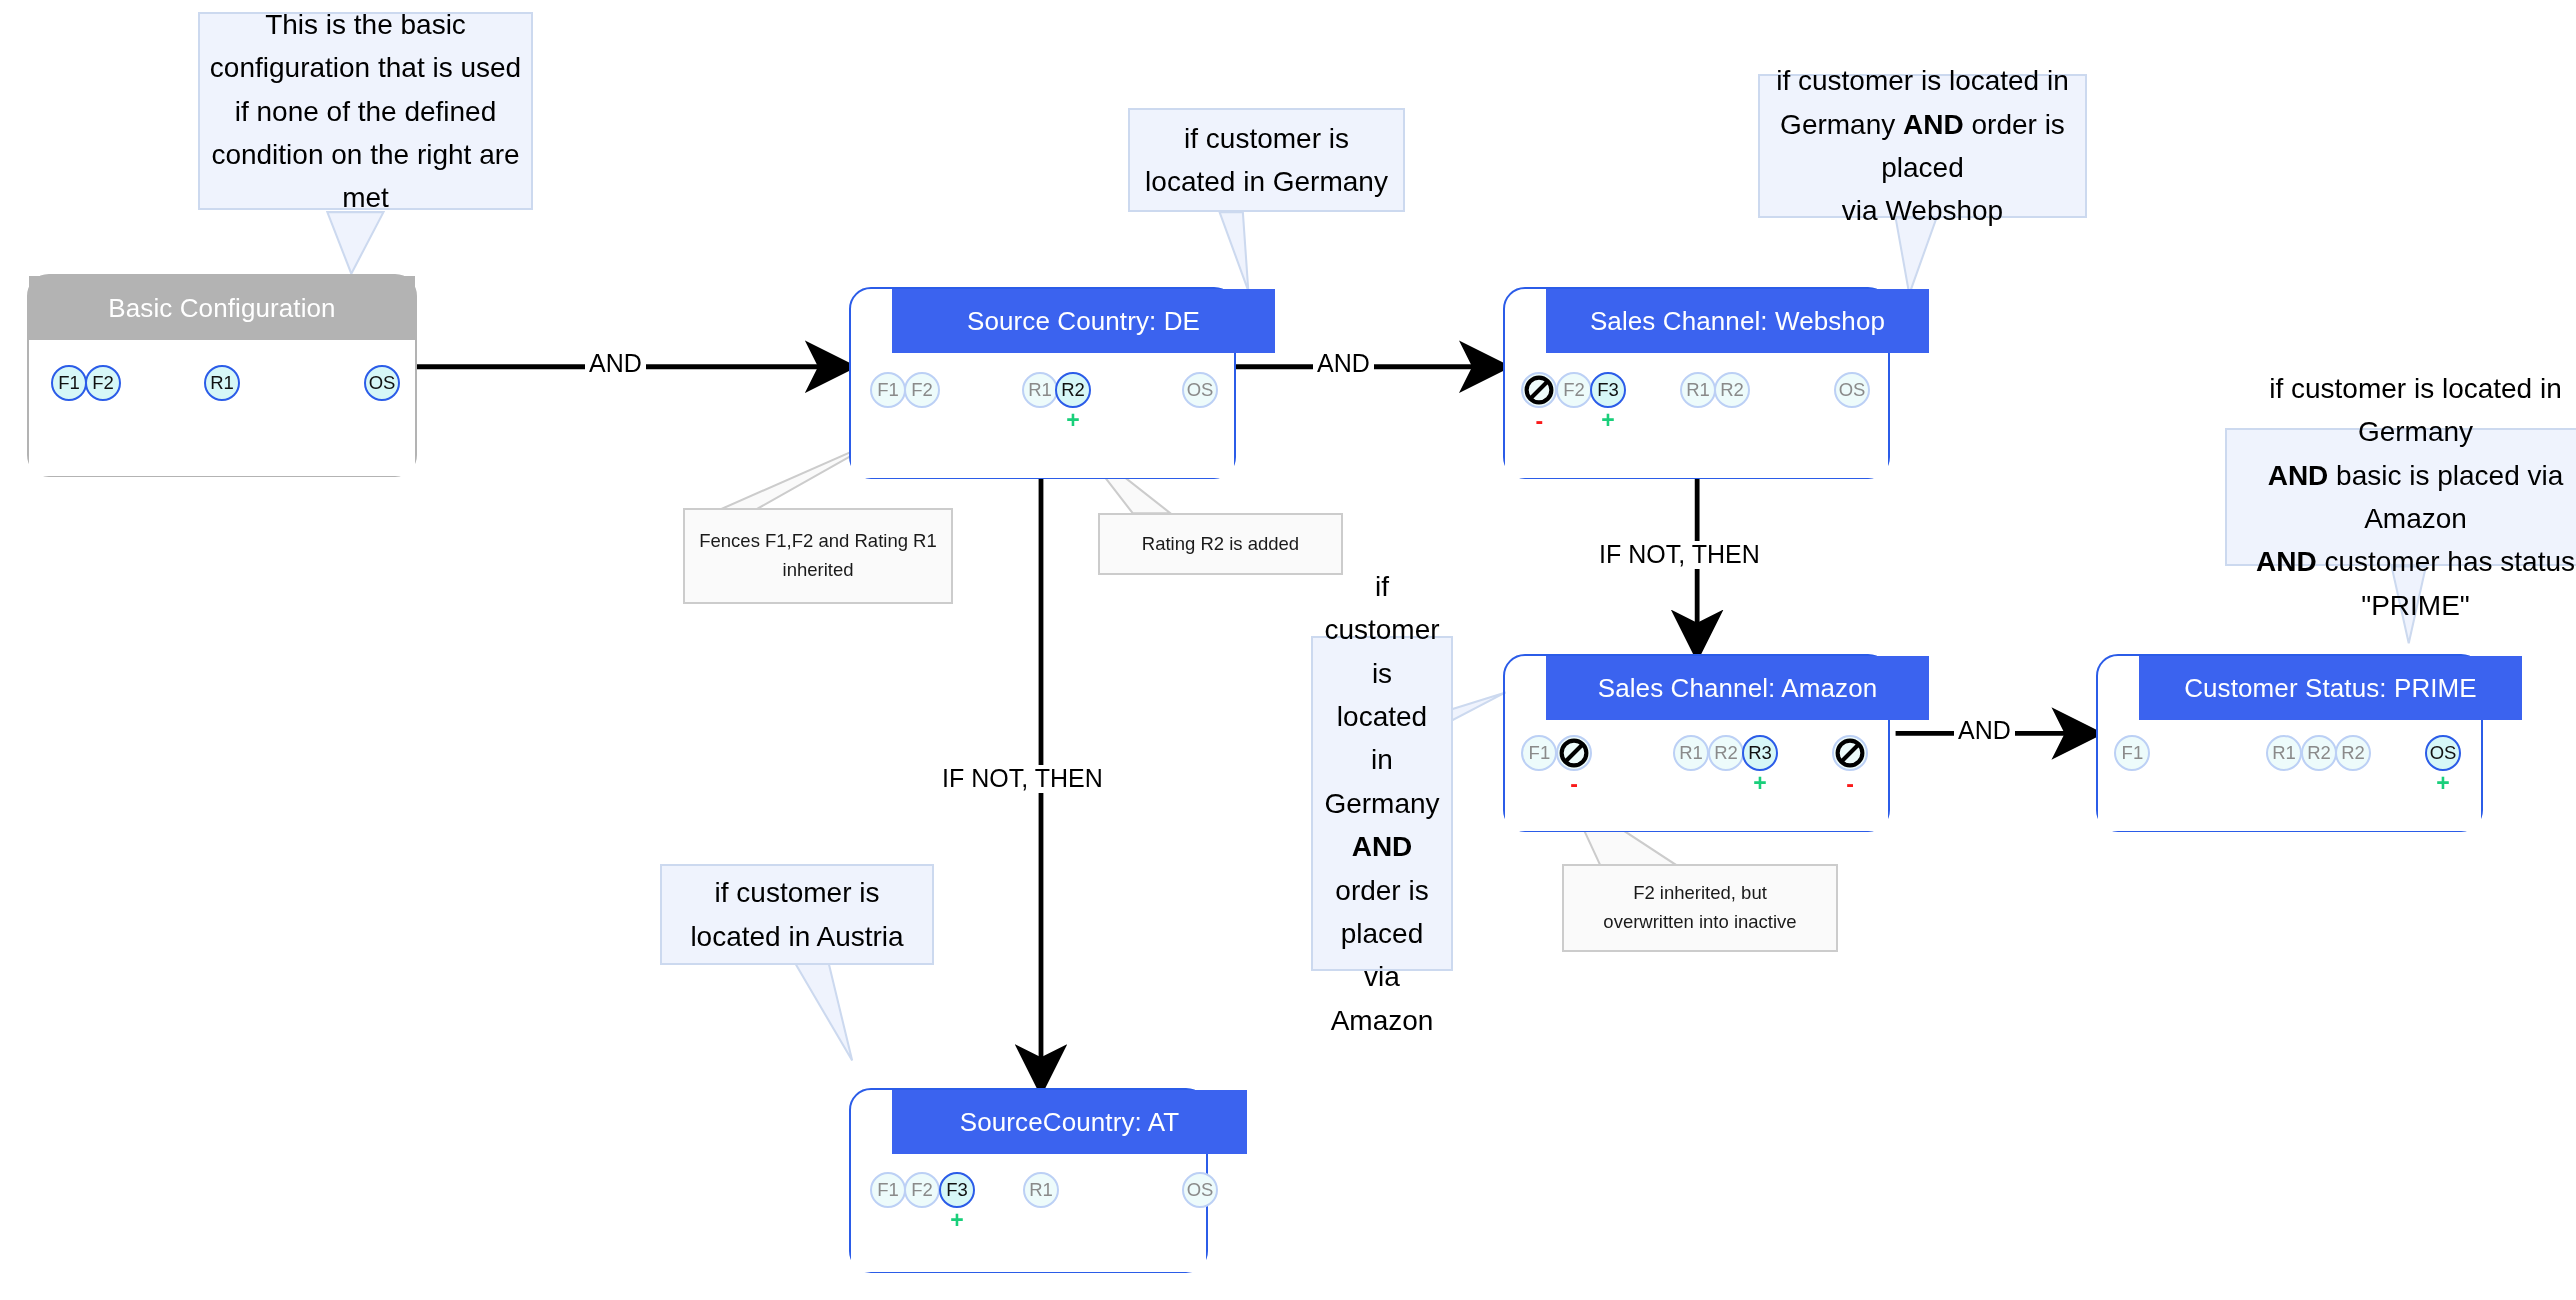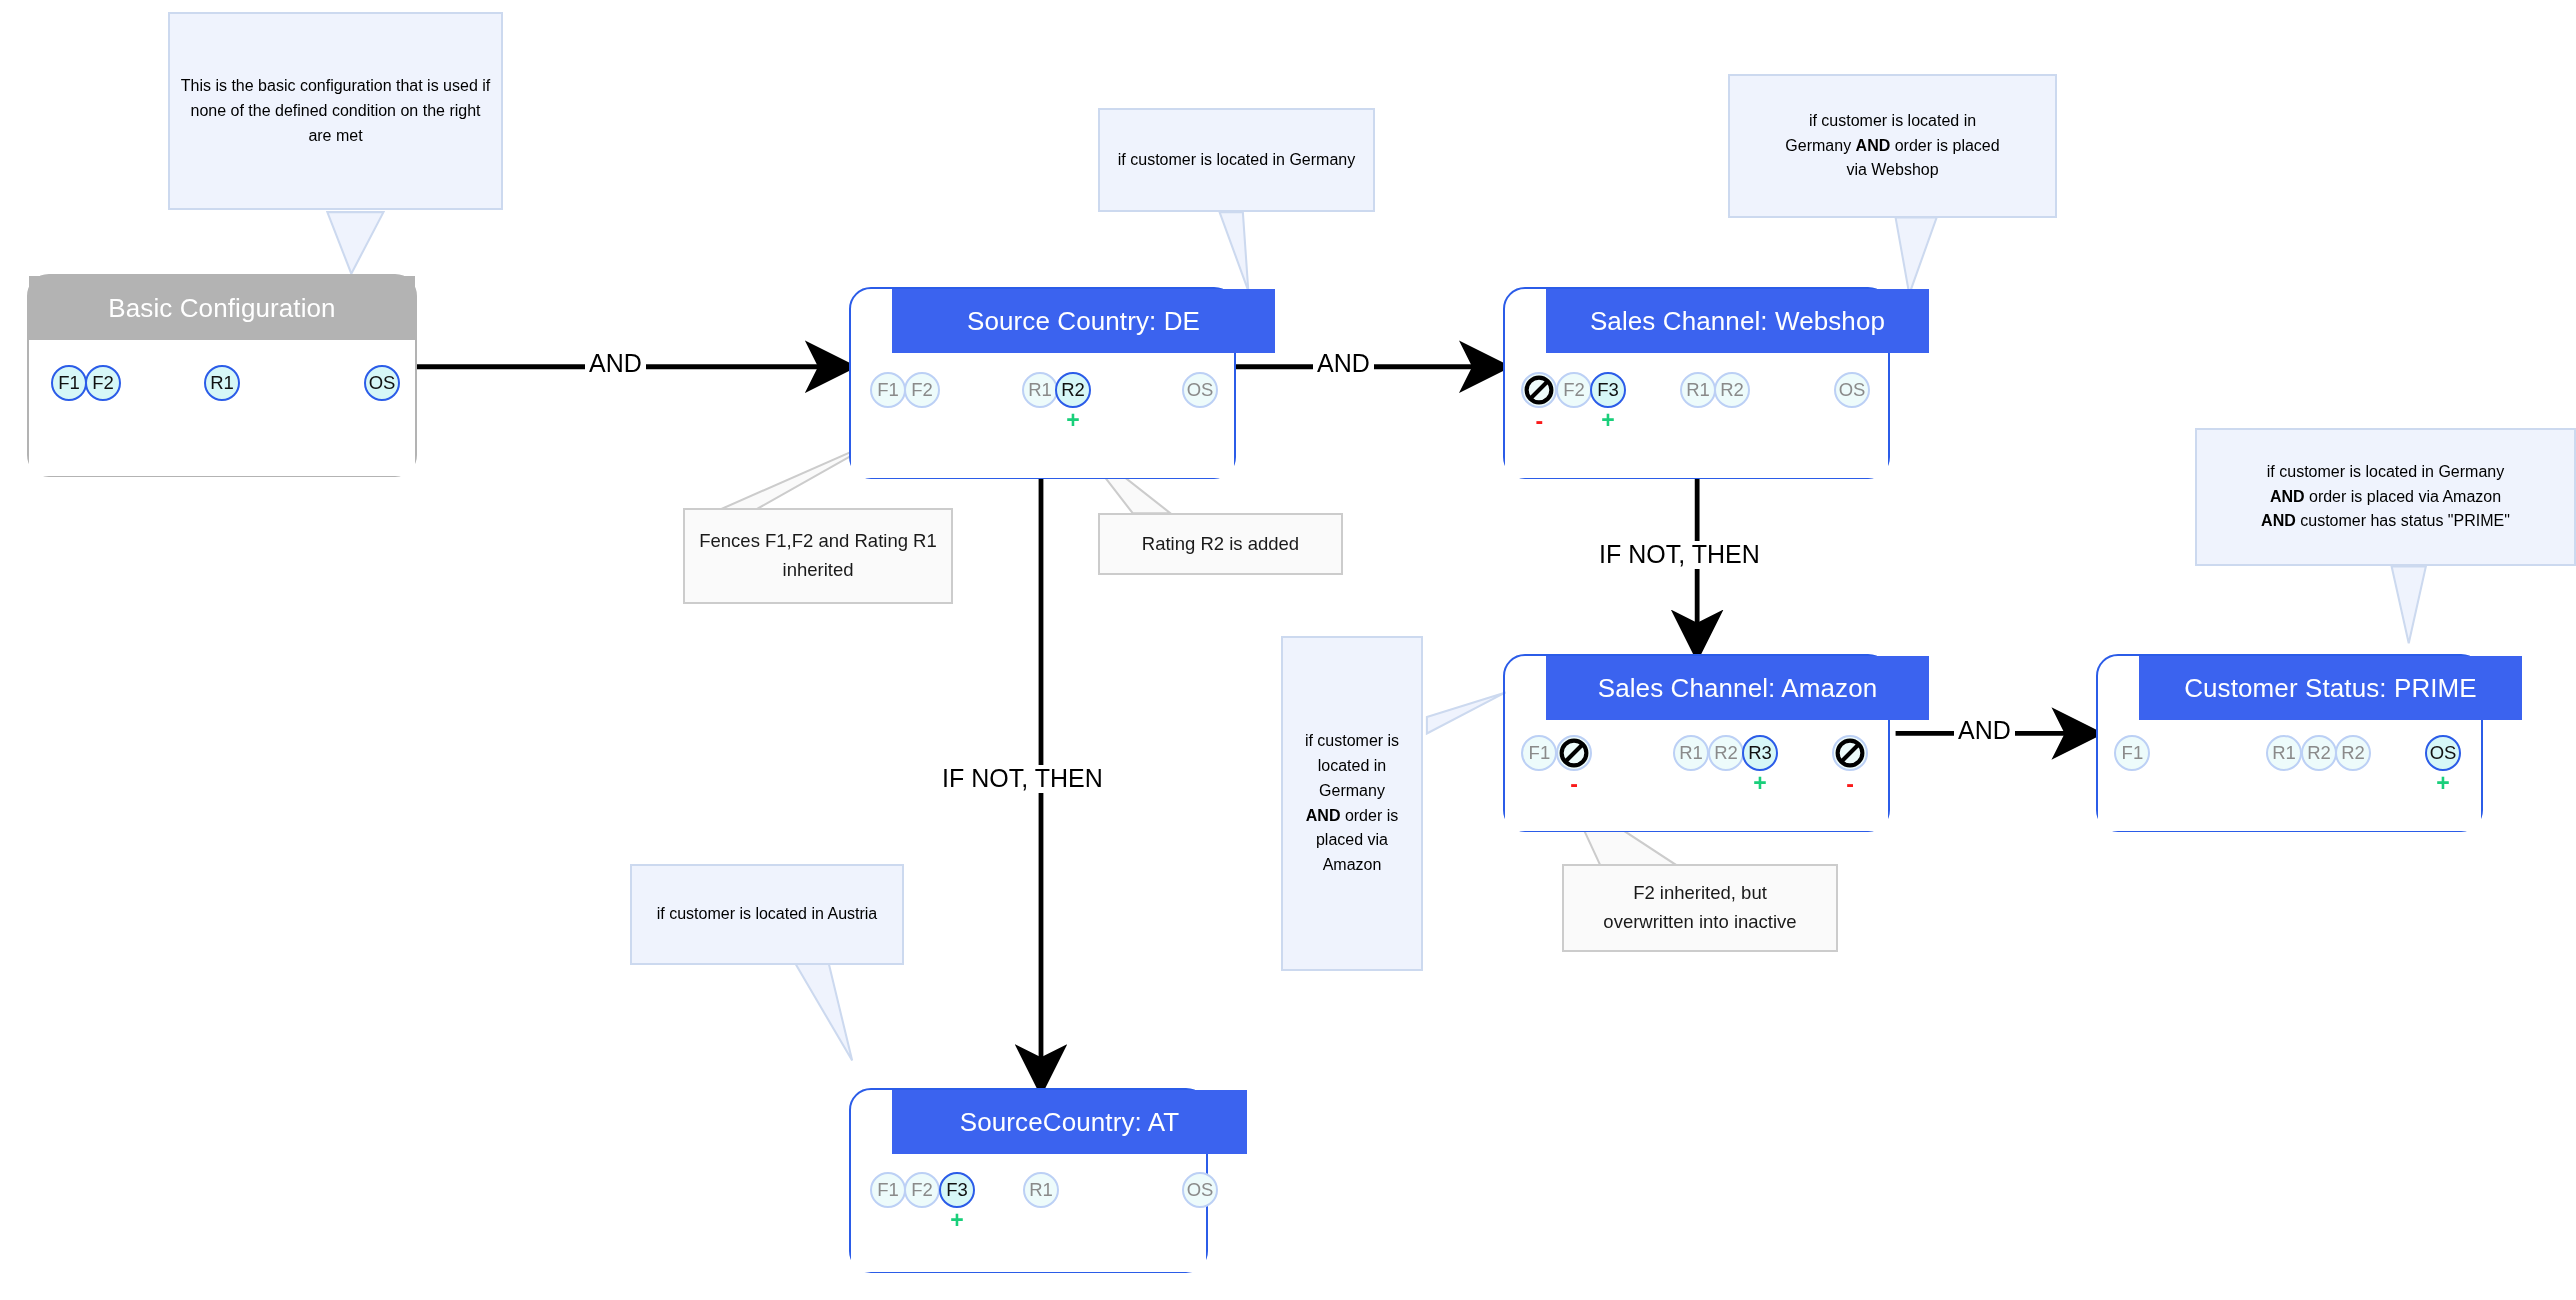--- a/index.html
+++ b/index.html
@@ -85,22 +85,23 @@
     position:absolute;
     box-sizing:border-box;
     display:flex;align-items:center;justify-content:center;
     text-align:center;
     line-height:1.55;
   }
   .callout.blue{
     background:#eff3fd;
     border:2.1px solid #ccd9ef;
     color:#000000;
-    font-size:16px;
+    font-size:28px;
     padding:6.8px 9.6px;
+    margin-left:30px;
   }
   .callout.grayc{
     background:#fafafa;
     border:2.1px solid #cccccc;
     color:#1a1a1a;
     font-size:18.5px;
     padding:6.8px 9.6px;
   }
   .callout b{font-weight:bold;}
 
@@ -316,21 +317,21 @@
     <span>
       <span>if customer is located in</span><br>
       <span>Germany </span><b>AND</b><span> order is placed</span><br>
       <span>via Webshop</span>
     </span>
   </div>
 
   <div class="callout blue" style="left:2195px;top:428px;width:381px;height:138px;">
     <span>
       <span>if customer is located in Germany</span><br>
-      <b>AND</b><span> order is placed via Amazon</span><br>
+      <b>AND</b><span> basic is placed via Amazon</span><br>
       <b>AND</b><span> customer has status "PRIME"</span>
     </span>
   </div>
 
   <div class="callout blue" style="left:1281px;top:636px;width:142px;height:335px;">
     <span>
       <span>if customer is</span><br>
       <span>located in</span><br>
       <span>Germany</span><br>
       <b>AND</b><span> order is</span><br>

